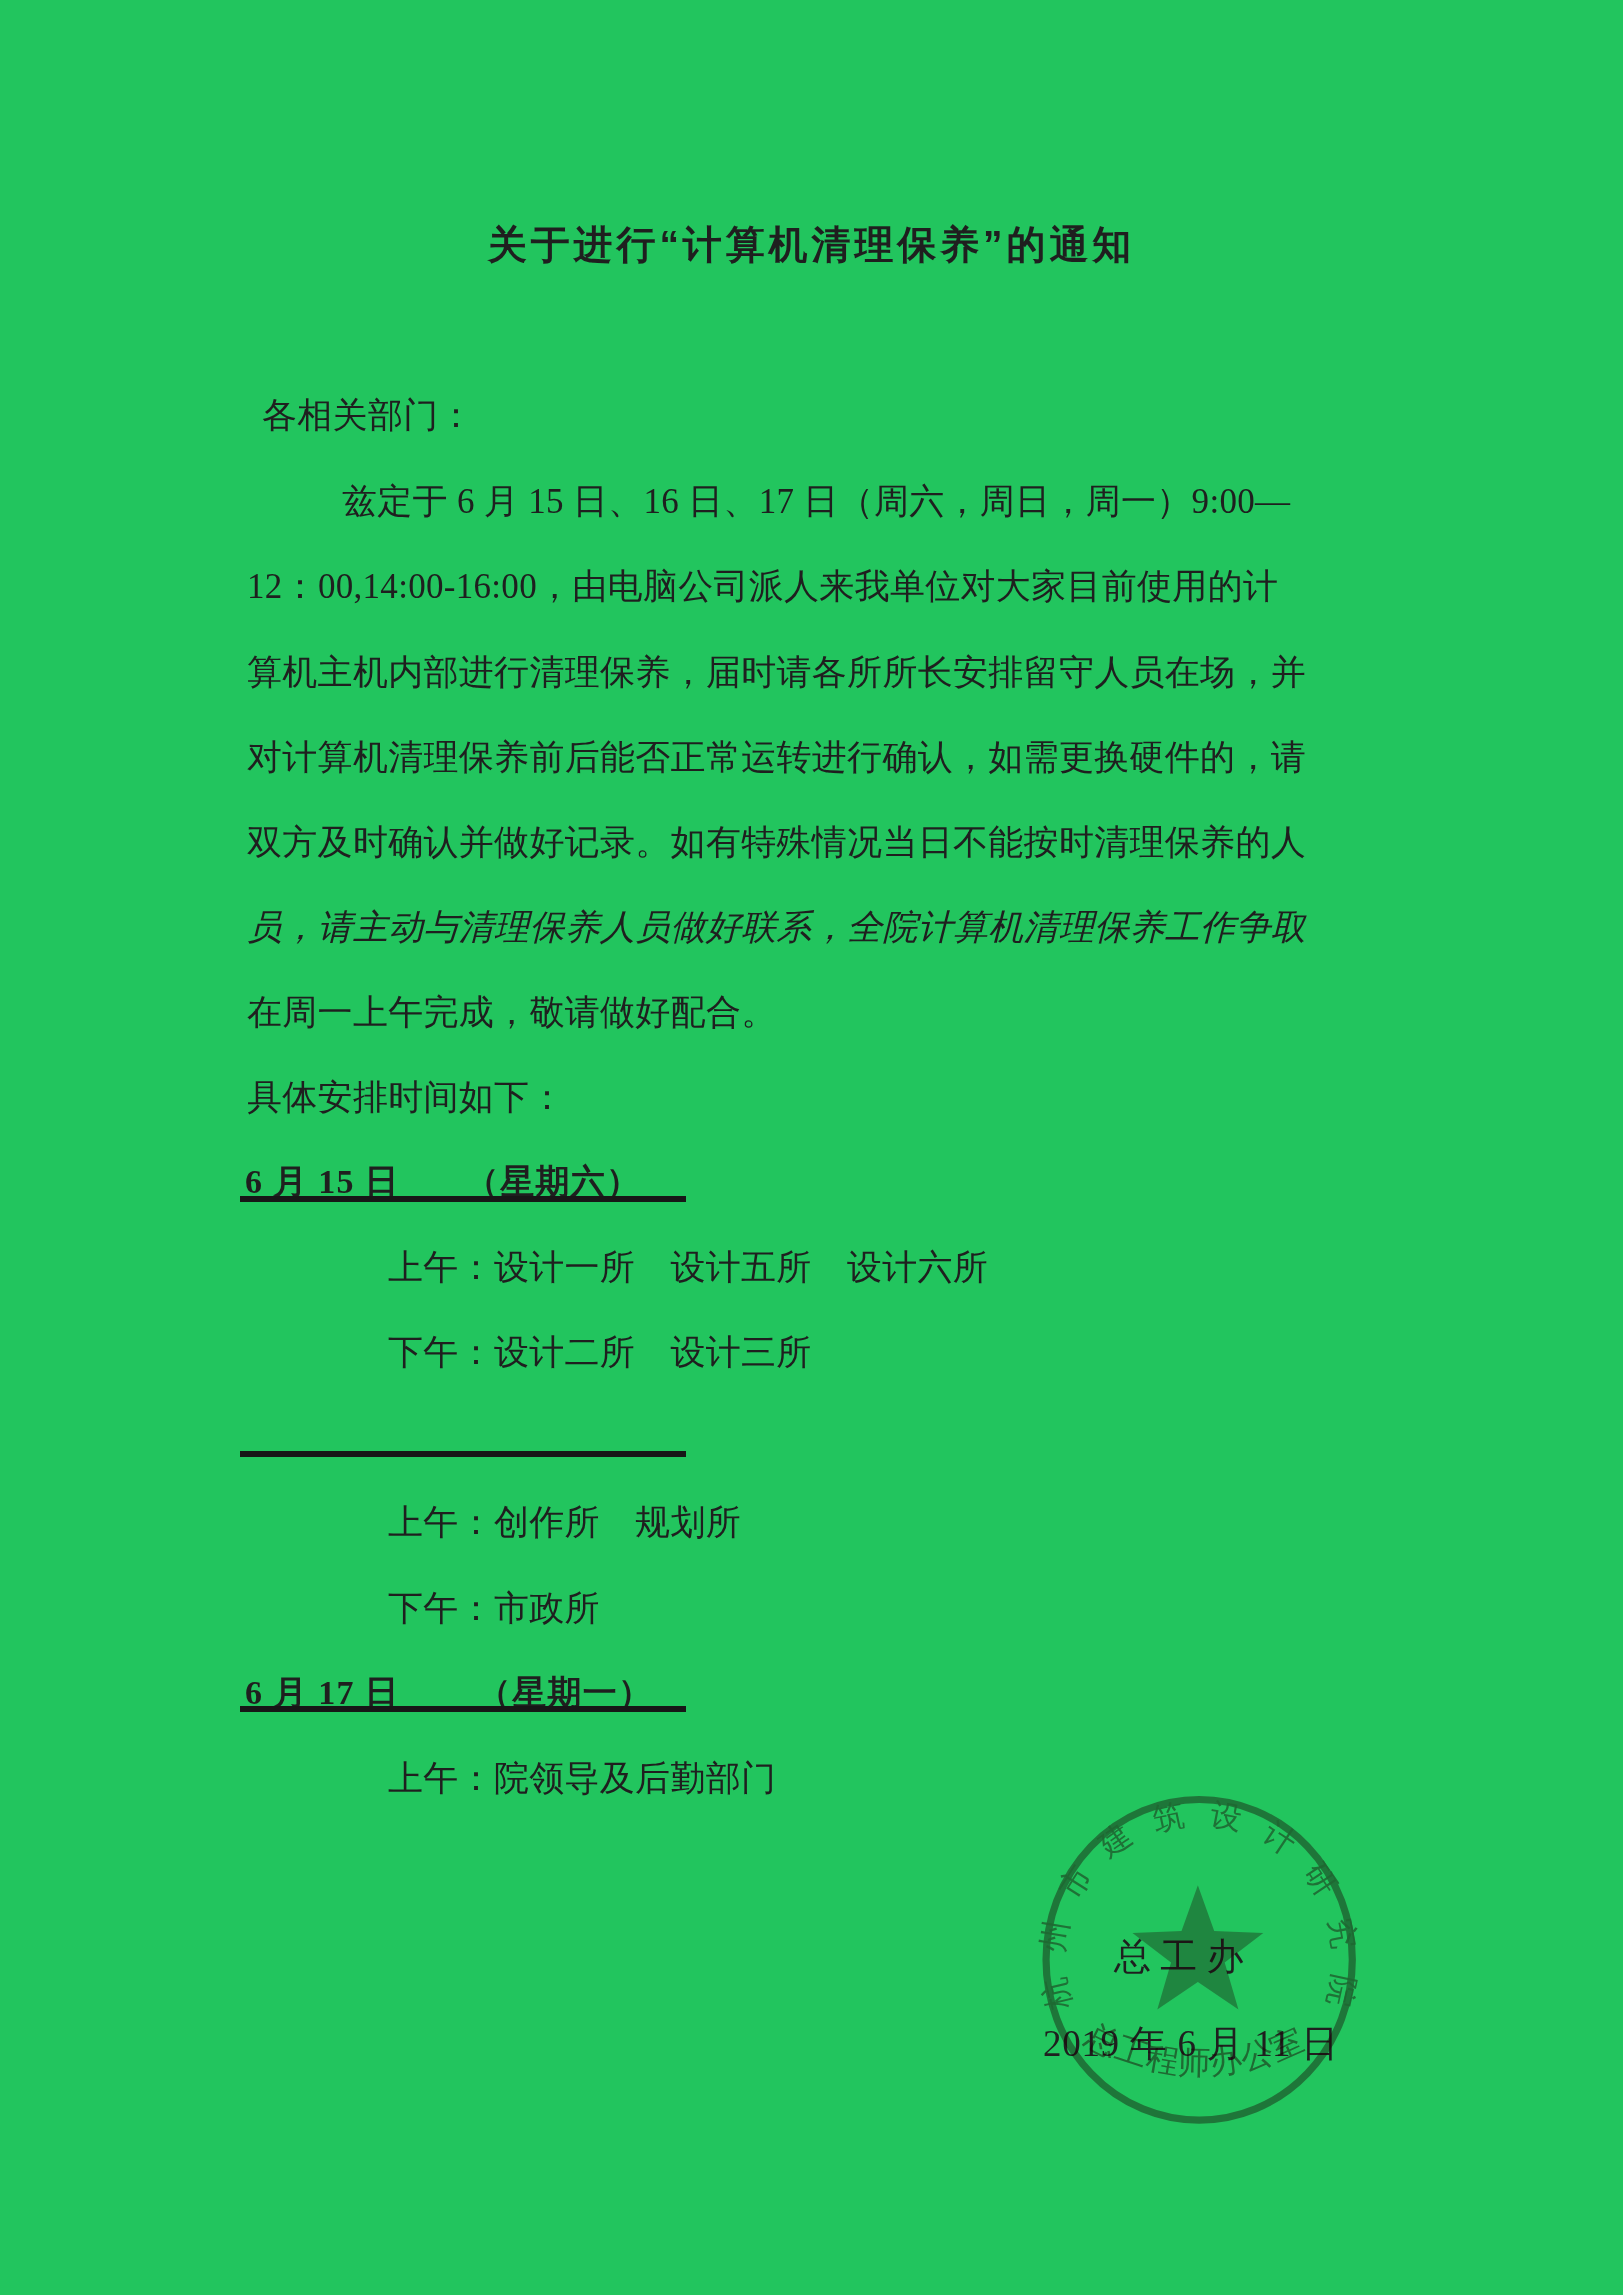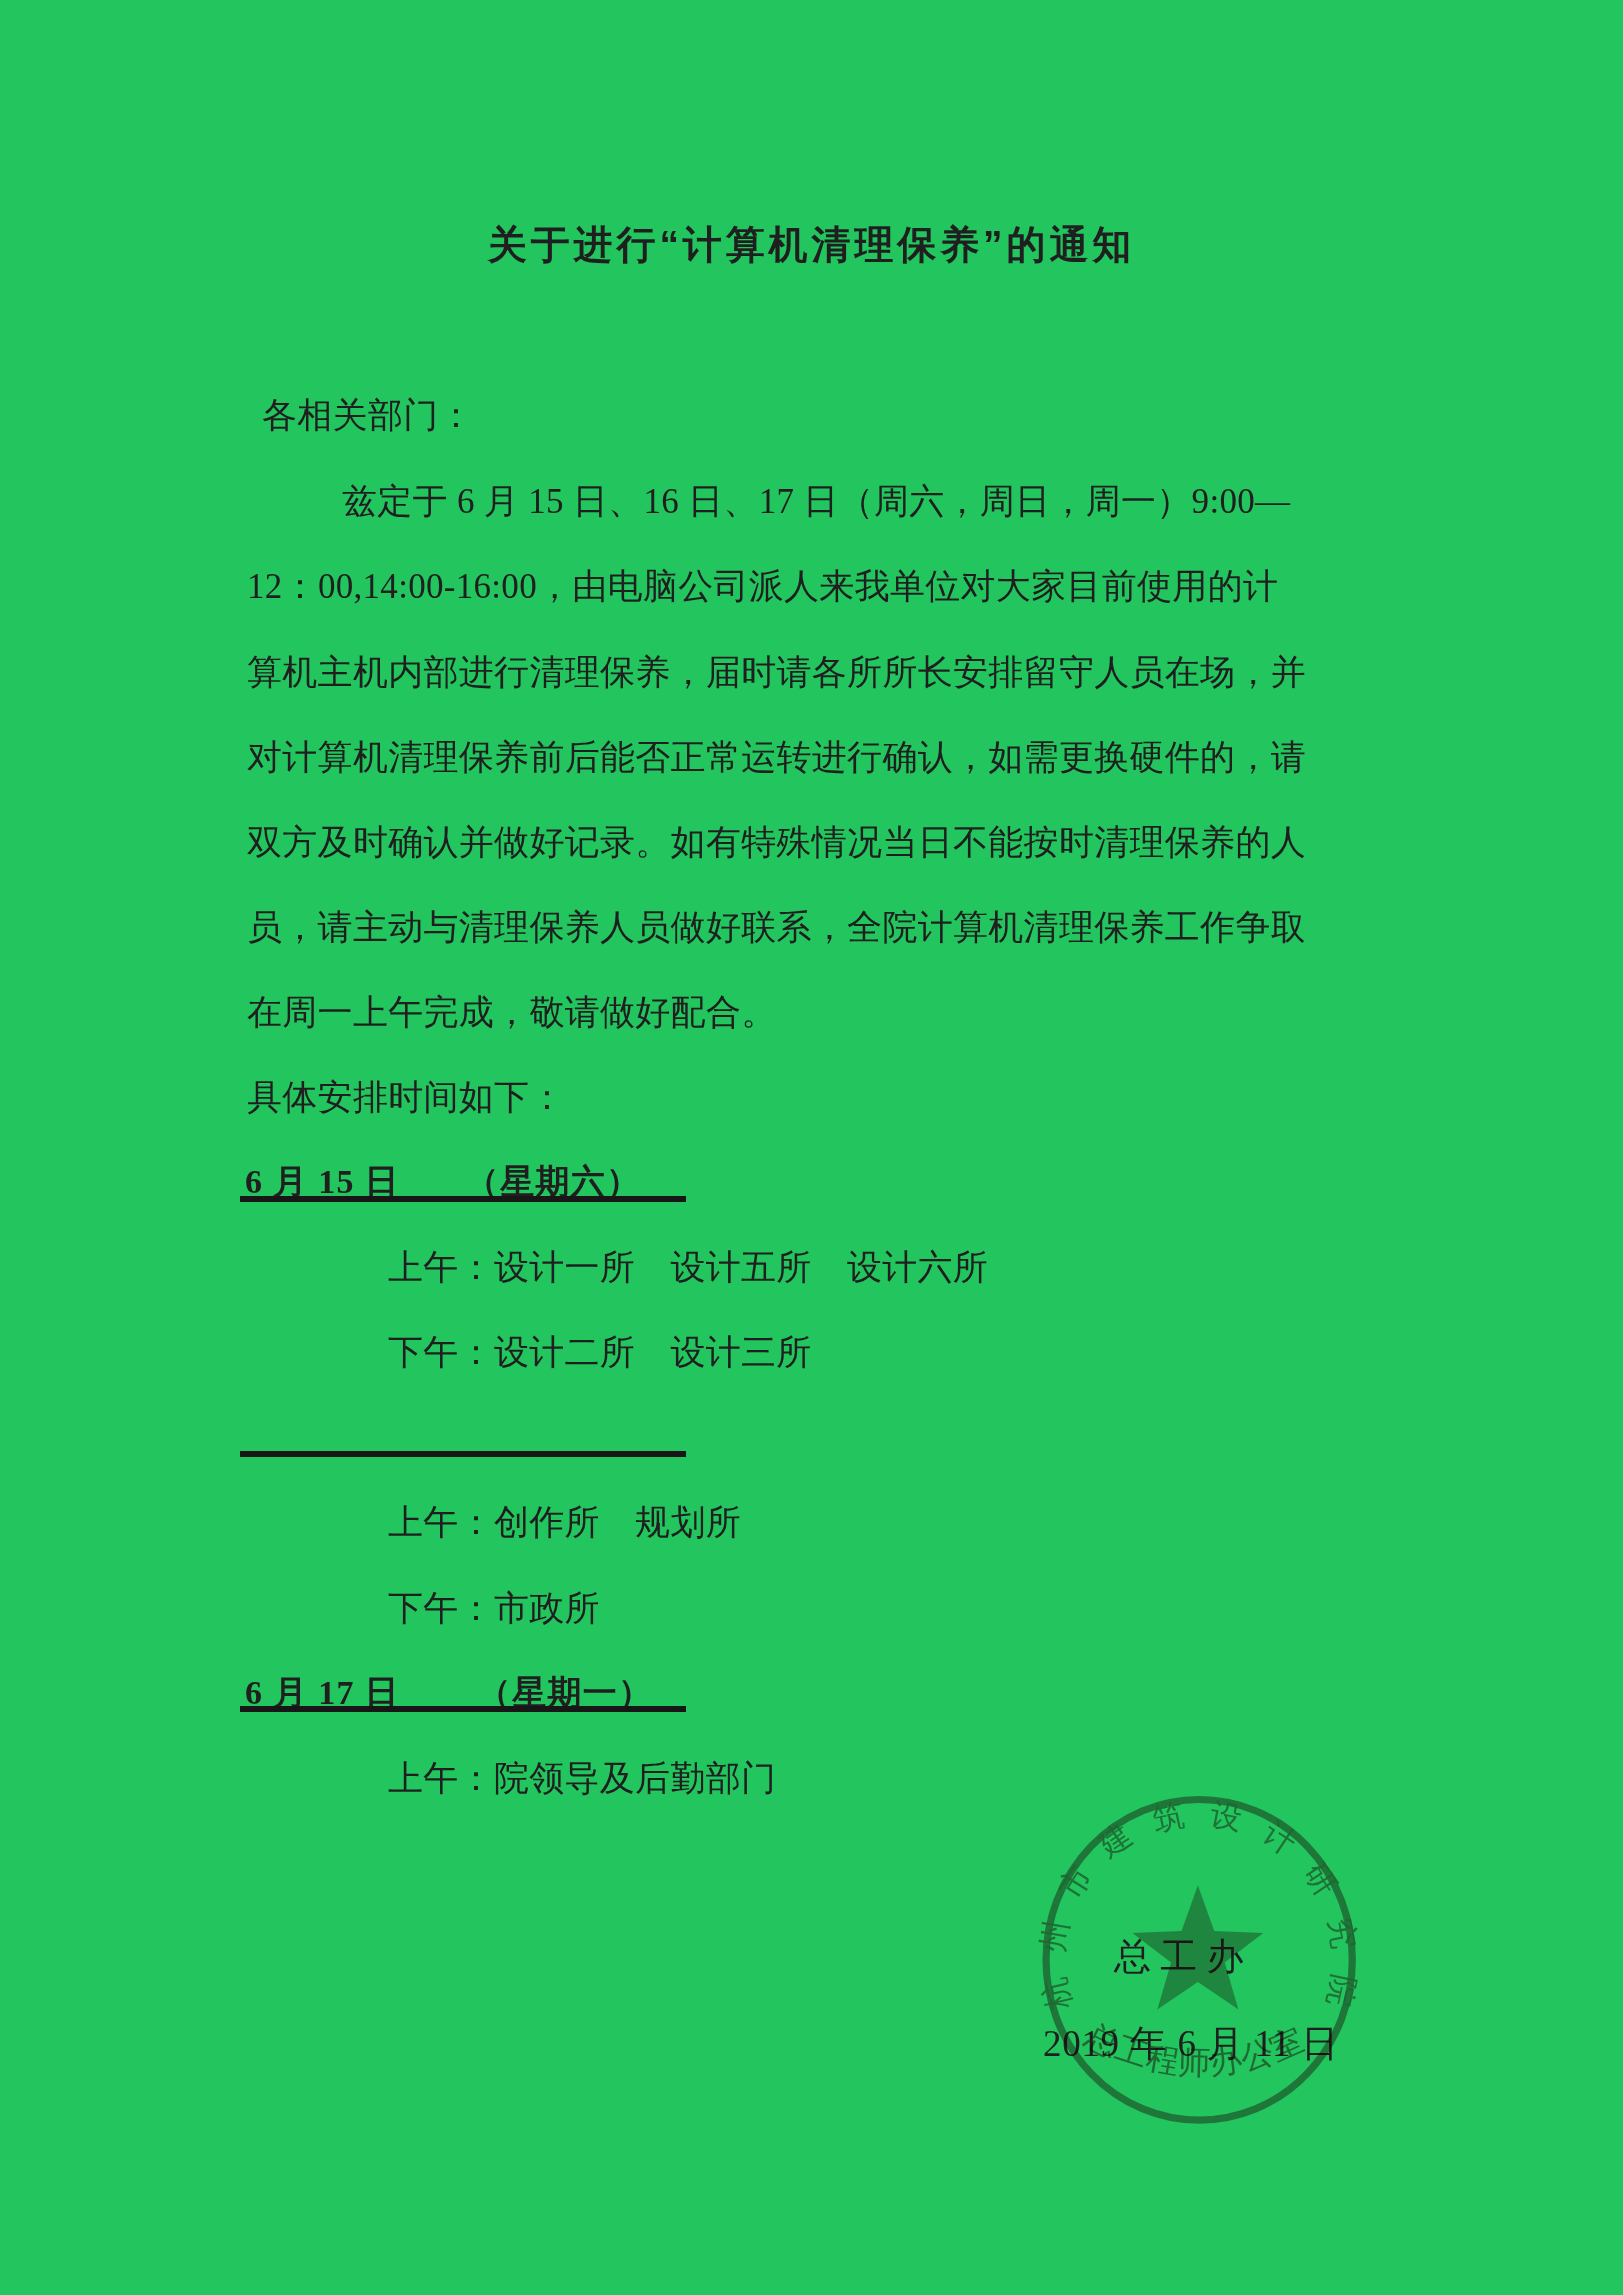--- a/index.html
+++ b/index.html
@@ -29,21 +29,21 @@
     line-height: 39px;
     letter-spacing: 0.3px;
     white-space: nowrap;
   }
   .salutation { left: 262px; top: 396px; font-family: Liberation Serif, serif; }
   .bl0 { left: 342px; top: 482px; }
   .bl1 { left: 247px; top: 567px; }
   .bl2 { left: 247px; top: 653px; }
   .bl3 { left: 247px; top: 738px; }
   .bl4 { left: 247px; top: 823px; }
-  .bl5 { left: 247px; top: 908px; }
+  .bl5 { left: 247px; top: 908px; font-style: italic; }
   .bl6 { left: 247px; top: 993px; text-align: right; }
   .schedule-intro { left: 247px; top: 1078px; }
   .sec-head {
     position: absolute;
     left: 245px;
     font-size: 34px;
     line-height: 38px;
     font-weight: bold;
     letter-spacing: 1.3px;
     white-space: nowrap;

